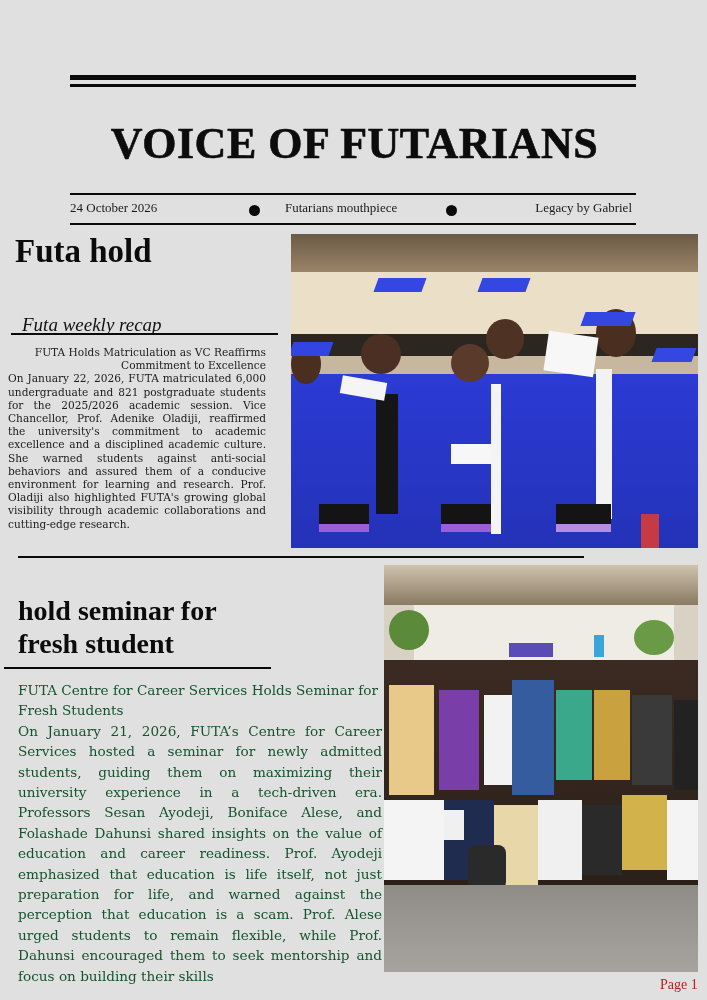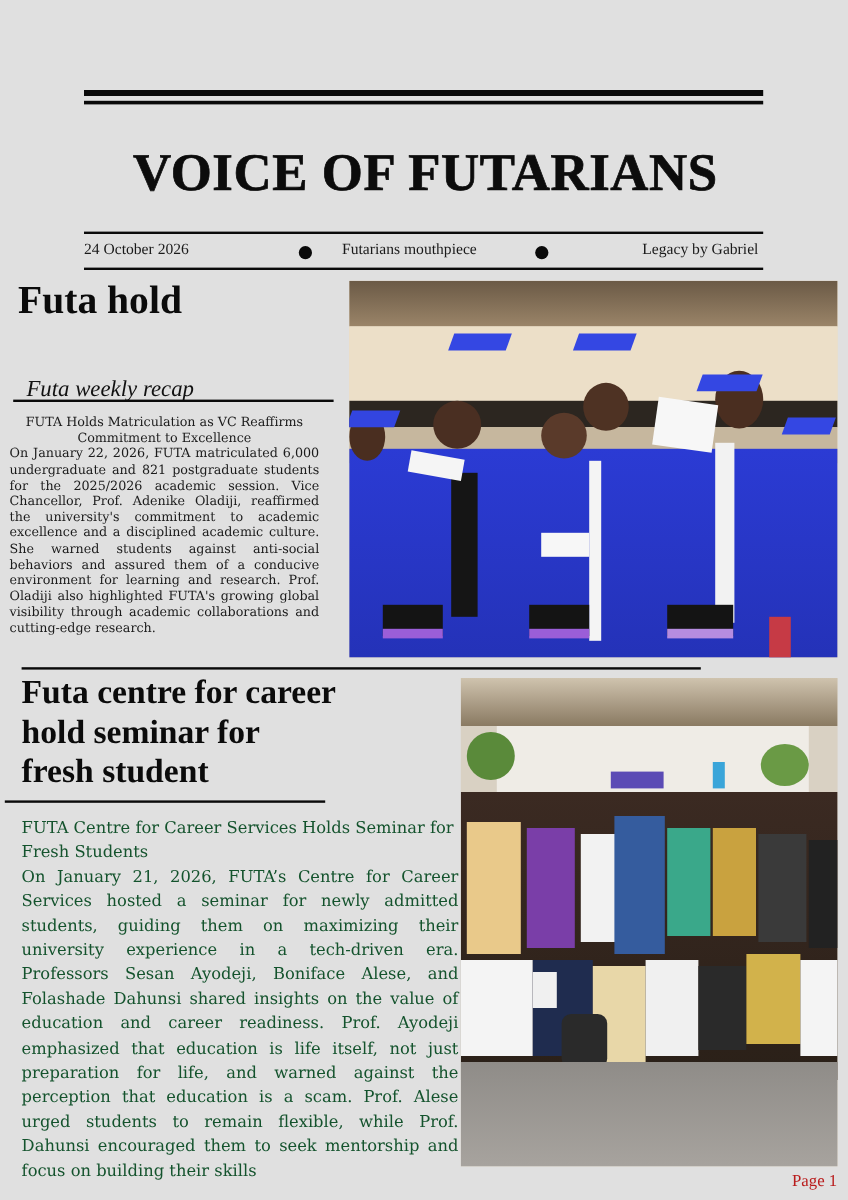--- a/index.html
+++ b/index.html
@@ -38,21 +38,21 @@
 
 <div class="abs" style="left:15px;top:232px;width:265px;">
   <h2 class="h1">
     <span>Futa hold</span><br>
   </h2>
 </div>
 <div class="abs kicker" style="left:22px;top:314px;">Futa weekly recap</div>
 <div class="rule" style="left:11px;top:333px;width:267px;height:2px;"></div>
 
 <div class="abs body1" style="left:8px;top:346px;width:258px;">
-  <div style="text-align:center;">FUTA Holds Matriculation as VC Reaffirms Commitment to Excellence</div>
+  <div style="text-align:right;">FUTA Holds Matriculation as VC Reaffirms Commitment to Excellence</div>
   <div>On January 22, 2026, FUTA matriculated 6,000 undergraduate and 821 postgraduate students for the 2025/2026 academic session. Vice Chancellor, Prof. Adenike Oladiji, reaffirmed the university's commitment to academic excellence and a disciplined academic culture. She warned students against anti-social behaviors and assured them of a conducive environment for learning and research. Prof. Oladiji also highlighted FUTA's growing global visibility through academic collaborations and cutting-edge research.</div>
 </div>
 
 <div class="photo" style="left:291px;top:234px;width:407px;height:314px;background:#e9dcc6;">
 
   <div class="abs" style="left:0;top:0;width:407px;height:38px;background:linear-gradient(#6b5a46,#9a8468);"></div>
   <div class="abs" style="left:0;top:38px;width:407px;height:62px;background:#ecdfc8;"></div>
   <div class="abs" style="left:0;top:100px;width:407px;height:22px;background:#2c2620;"></div>
   <div class="abs" style="left:0;top:122px;width:407px;height:30px;background:#c6b79e;"></div>
 
@@ -81,21 +81,21 @@
   <div class="abs" style="left:150px;top:290px;width:50px;height:8px;background:#9b5ed8;"></div>
   <div class="abs" style="left:265px;top:270px;width:55px;height:26px;background:#141414;"></div>
   <div class="abs" style="left:265px;top:290px;width:55px;height:8px;background:#b68ce0;"></div>
   <div class="abs" style="left:350px;top:280px;width:18px;height:34px;background:#c63a45;"></div>
 </div>
 
 <div class="rule" style="left:18px;top:556px;width:566px;height:2px;"></div>
 
 <div class="abs" style="left:18px;top:561px;width:360px;">
   <h2 class="h2">
-    <span>Futa centre for career</span><br>
+    <br>
     <span>hold seminar for</span><br>
     <span>fresh student</span>
   </h2>
 </div>
 <div class="rule" style="left:4px;top:667px;width:267px;height:2px;"></div>
 
 <div class="abs body2" style="left:18px;top:680px;width:364px;">
   <div style="text-align:left;">FUTA Centre for Career Services Holds Seminar for Fresh Students</div>
   <div>On January 21, 2026, FUTA’s Centre for Career Services hosted a seminar for newly admitted students, guiding them on maximizing their university experience in a tech-driven era. Professors Sesan Ayodeji, Boniface Alese, and Folashade Dahunsi shared insights on the value of education and career readiness. Prof. Ayodeji emphasized that education is life itself, not just preparation for life, and warned against the perception that education is a scam. Prof. Alese urged students to remain flexible, while Prof. Dahunsi encouraged them to seek mentorship and focus on building their skills</div>
 </div>

